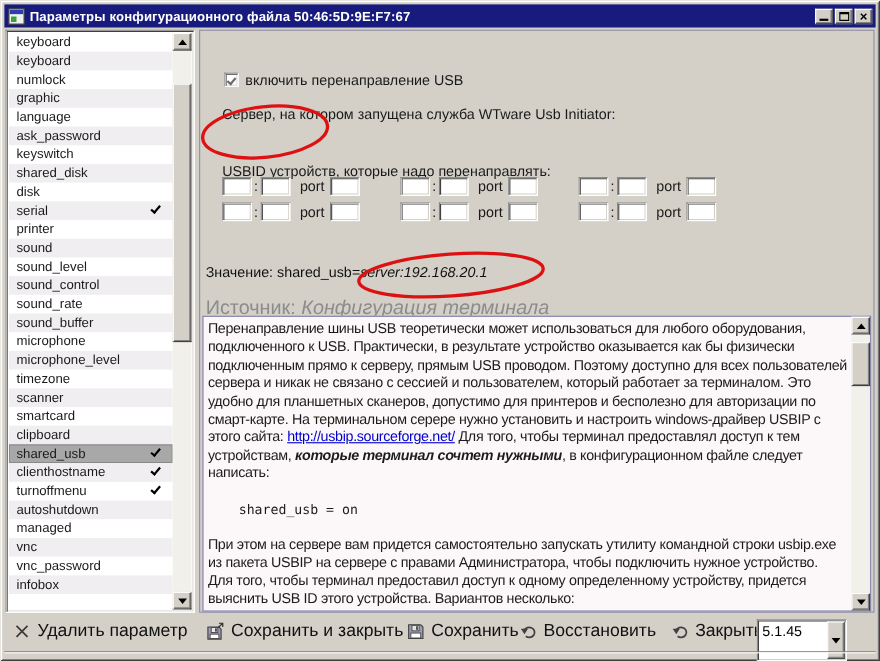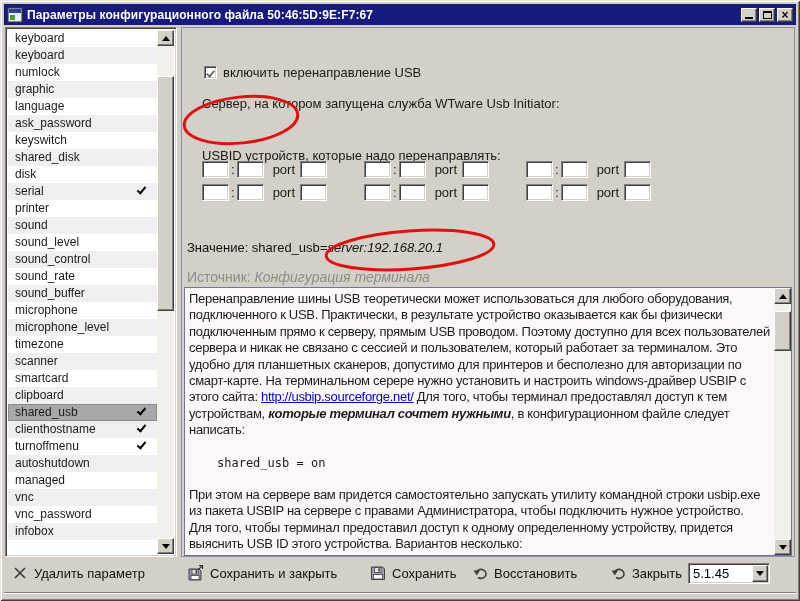--- a/index.html
+++ b/index.html
@@ -70,43 +70,43 @@
     font-size:13px;padding:1px 3px;font-family:"Liberation Sans",sans-serif;color:#000;outline:none;}
   .mini-input{width:27px;height:17px;font-size:12px;padding:1px 2px;outline:none;
     font-family:"Liberation Sans",sans-serif;}
   .usbid-grid{position:absolute;left:20px;top:133px;display:grid;
     grid-template-columns:repeat(3,124px);column-gap:38px;row-gap:6px;}
   .usb-group{display:flex;align-items:center;font-size:13px;color:#1a1a1a;}
   .usb-colon{margin:0 2px 0 2px;}
   .usb-port-label{margin:0 5px 0 9px;}
   .value-line{position:absolute;left:5px;top:212px;font-size:13px;color:#111;}
   .value-line i{font-style:italic;}
-  .source-line{position:absolute;left:5px;top:241px;font-size:14px;color:#8c8c8c;}
+  .source-line{position:absolute;left:5px;top:241px;font-size:18px;color:#8c8c8c;}
   .source-line i{font-style:italic;}
   .ellipse-overlay{position:absolute;left:0;top:0;width:614px;height:530px;
     pointer-events:none;}
 
   
   .desc-box{position:absolute;left:2px;top:259px;width:608px;height:269px;
     background:#fcf8fa;border:1px solid #7272a0;}
   .desc-text{position:absolute;left:4px;top:3px;width:584px;font-size:13px;
     line-height:16.4px;color:#1c1c1c;letter-spacing:-0.3px;}
   .desc-text .link{color:#0000cc;text-decoration:underline;cursor:pointer;}
   .desc-text i{font-style:italic;font-weight:bold;}
   .code-line{font-family:"DejaVu Sans Mono",monospace;font-size:12px;
     margin:16px 0 16px 28px;letter-spacing:0;}
   .desc-sb{right:0;top:0;bottom:0;background:#f2f0ea;}
 
   
   .toolbar{position:absolute;left:4px;right:4px;top:557px;height:36px;}
   .tb-item{position:absolute;top:8px;display:flex;align-items:center;gap:6px;
-    font-size:13px;color:#111;cursor:default;white-space:nowrap;}
+    font-size:16px;color:#111;cursor:default;white-space:nowrap;}
   .tb-icon{display:inline-flex;width:16px;height:16px;align-items:center;
     justify-content:center;}
-  .version-select{position:absolute;left:684px;top:6px;width:82px;height:21px;}
+  .version-select{position:absolute;left:684px;top:6px;width:82px;height:38px;}
   .vs-text{position:absolute;left:4px;top:2px;font-size:13px;color:#000;}
   .vs-btn{position:absolute;right:1px;top:1px;bottom:1px;width:16px;
     display:flex;align-items:center;justify-content:center;}
   .groove{position:absolute;left:4px;right:4px;top:592px;height:2px;
     border-top:1px solid #808080;border-bottom:1px solid #fff;}
 </style>
 </head>
 <body>
 
 <div class="window">

